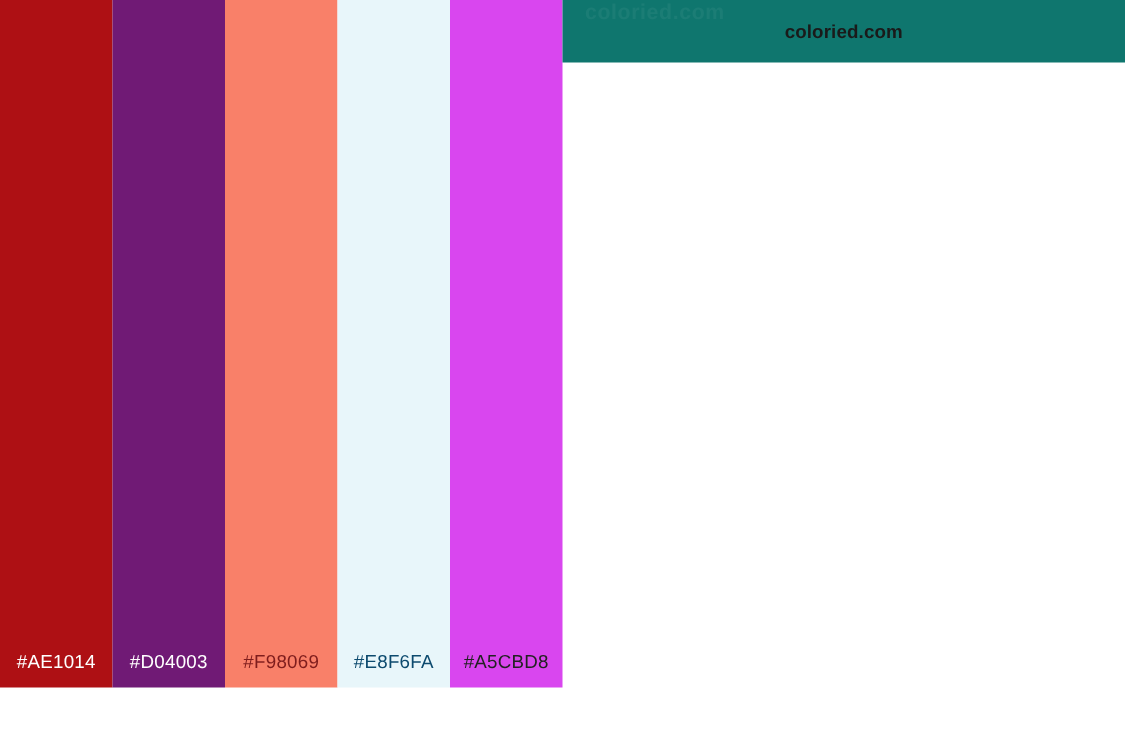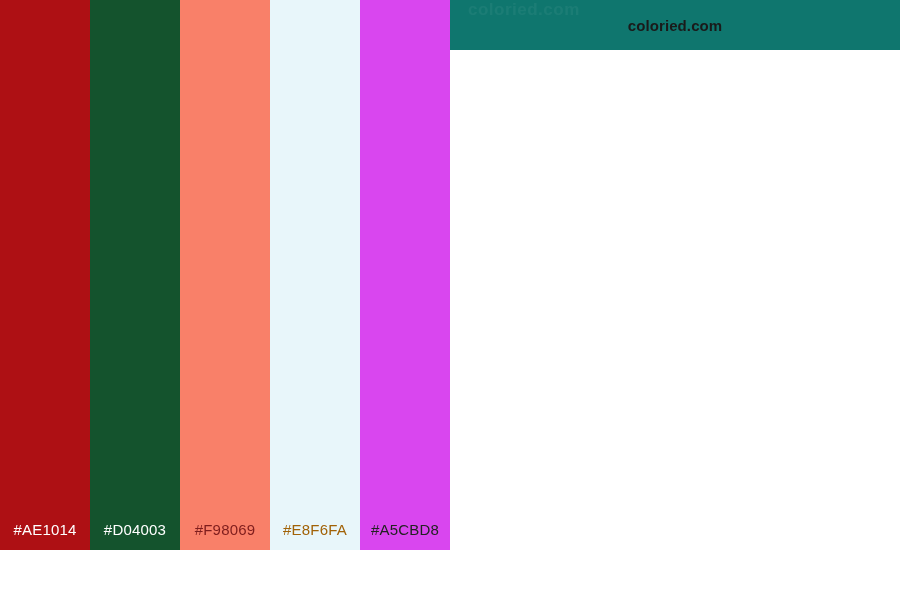--- a/index.html
+++ b/index.html
@@ -84,30 +84,30 @@
 <body>
 
 <div class="palette-page" style="background-color: rgb(255, 255, 255);">
 
   <div class="swatch-band">
 
     <div class="swatch on-dark" style="background-color: rgb(174, 16, 20);">
       <span class="swatch-label" style="color: rgb(255, 255, 255);">#AE1014</span>
     </div>
 
-    <div class="swatch on-dark" style="background-color: #14532d;">
+    <div class="swatch on-dark" style="background-color: #701a75;">
       <span class="swatch-label" style="color: rgb(255, 255, 255);">#D04003</span>
     </div>
 
     <div class="swatch on-light" style="background-color: rgb(249, 128, 105);">
       <span class="swatch-label" style="color: #7f1d1d;">#F98069</span>
     </div>
 
     <div class="swatch on-light" style="background-color: rgb(232, 246, 250);">
-      <span class="swatch-label" style="color: #a16207;">#E8F6FA</span>
+      <span class="swatch-label" style="color: #0c4a6e;">#E8F6FA</span>
     </div>
 
     <div class="swatch on-light" style="background-color: #d946ef;">
       <span class="swatch-label" style="color: rgb(34, 34, 34);">#A5CBD8</span>
     </div>
 
   </div>
 
   <div class="footer-bar" style="background-color: #0f766e; text-align: center;">
     <span class="watermark" style="opacity: 0.06;">coloried.com</span>

